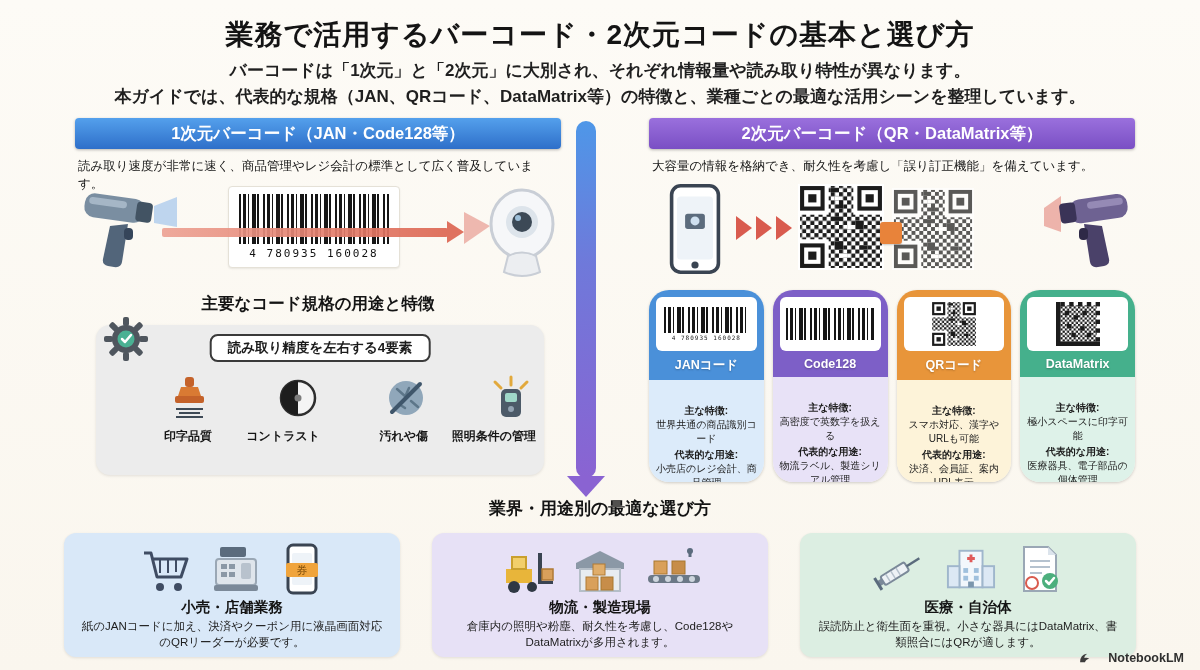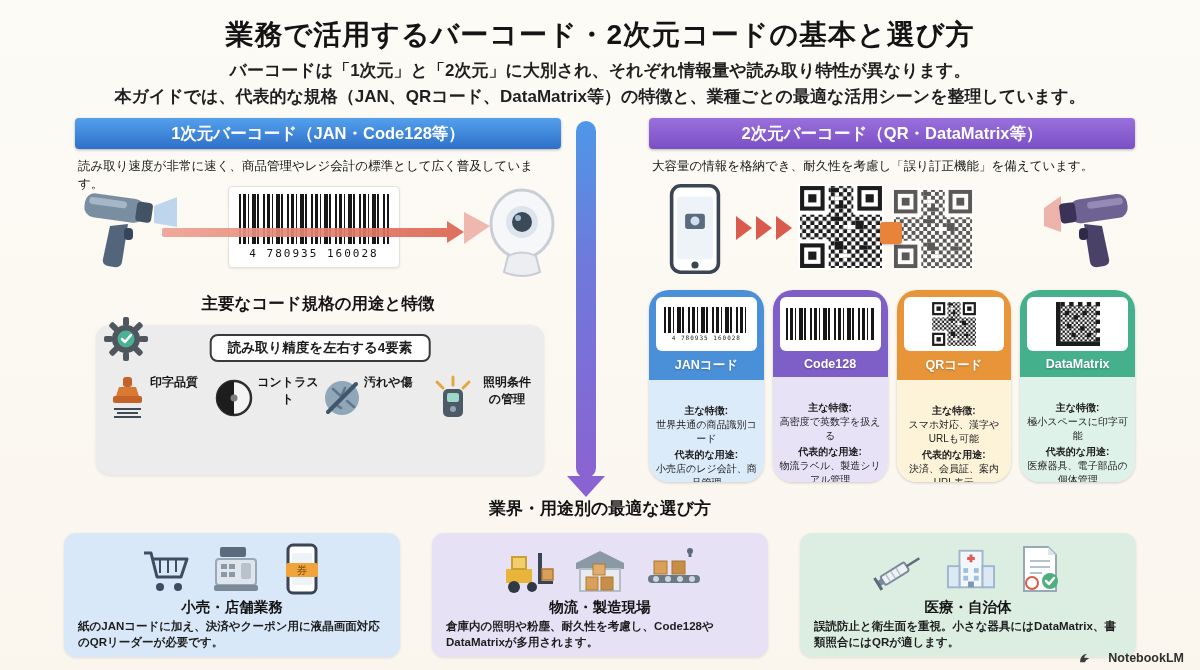--- a/index.html
+++ b/index.html
@@ -35,21 +35,21 @@
   .scan-arrow{position:absolute;left:84px;top:46px;width:286px;height:9px;background:linear-gradient(90deg,#eda294,#dd6753);opacity:.92;z-index:3;border-radius:2px}
   .scan-arrow::after{content:"";position:absolute;right:-16px;top:-7px;width:0;height:0;border-left:17px solid #dd6753;border-top:11px solid transparent;border-bottom:11px solid transparent}
   .illo-left .webcam{position:absolute;left:384px;top:0;z-index:2}
 
   
   .left-h2{position:absolute;top:293px;left:78px;width:480px;text-align:center;font-size:16.5px;font-weight:bold;color:#141414}
   .factors{position:absolute;left:96px;top:325px;width:448px;height:150px;background:#ececec;border-radius:14px;box-shadow:0 1px 3px rgba(0,0,0,.1)}
   .factors-gear{position:absolute;left:6px;top:-10px}
   .factors-title{position:absolute;left:50%;transform:translateX(-50%);top:9px;background:#fff;border:2px solid #3a3a3a;border-radius:8px;padding:3px 16px;font-size:13.5px;font-weight:bold;white-space:nowrap}
   .factors-items{position:absolute;left:8px;right:8px;top:46px;display:flex;justify-content:space-around;align-items:flex-start}
-  .factor{display:flex;flex-direction:row;align-items:flex-start;width:25%}
+  .factor{display:flex;flex-direction:column;align-items:flex-end;width:25%}
   .factor .f-icon{height:54px;display:flex;align-items:center;justify-content:center}
   .factor .f-label{font-size:12px;font-weight:bold;margin-top:3px;text-align:center;color:#161616}
 
   
   .illo-right{position:absolute;left:652px;top:178px;width:482px;height:108px}
   .illo-right .phone{position:absolute;left:16px;top:2px}
   .chevs{position:absolute;left:84px;top:38px;display:flex;gap:4px}
   .chev{width:0;height:0;border-left:16px solid #d95b4e;border-top:12px solid transparent;border-bottom:12px solid transparent}
   .qr-big{position:absolute;left:146px;top:6px}
   .qr-big2{position:absolute;left:240px;top:10px;opacity:.72}
@@ -72,21 +72,21 @@
   .card-c128 .card-top{background:#7d5fc7}.card-c128 .card-body{background:#e8e2f7}
   .card-qr   .card-top{background:#e8953a}.card-qr   .card-body{background:#fdf3d9}
   .card-dm   .card-top{background:#45b08c}.card-dm   .card-body{background:#def2e9}
 
   
   .bottom-h{position:absolute;top:497px;left:0;width:100%;text-align:center;font-size:17px;font-weight:bold;color:#141414}
   .industry{position:absolute;top:533px;left:64px;width:1072px;display:flex;gap:32px}
   .ind-card{flex:1;height:124px;border-radius:12px;padding:8px 14px 6px;display:flex;flex-direction:column;align-items:center;box-shadow:0 1px 3px rgba(0,0,0,.1)}
   .ind-icons{display:flex;gap:18px;align-items:flex-end;height:54px}
   .ind-title{font-weight:bold;font-size:14.5px;margin-top:3px;color:#141414}
-  .ind-desc{font-size:11.5px;line-height:1.45;text-align:left;margin-top:1px;font-weight:700;color:#1d1d1d}
+  .ind-desc{font-size:11.5px;line-height:1.45;text-align:center;margin-top:1px;font-weight:400;color:#1d1d1d}
   .ind-1{background:#d9e8f8}.ind-2{background:#e7e1f6}.ind-3{background:#dceee2}
 
   
   .brand{position:absolute;right:16px;bottom:5px;display:flex;align-items:center;gap:16px;font-size:12.5px;font-weight:bold;color:#2f2f2f}
 </style>
 </head>
 <body>
 
 <svg width="0" height="0" style="position:absolute" aria-hidden="true">
   <defs>

